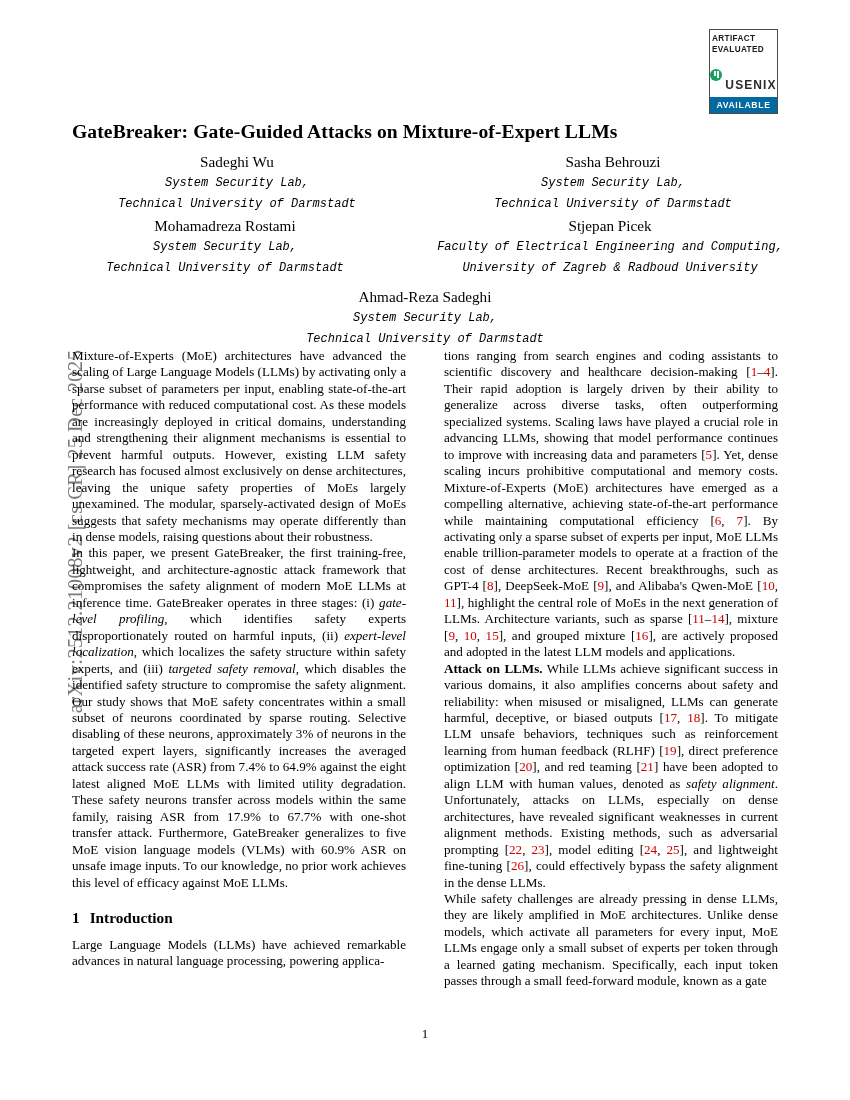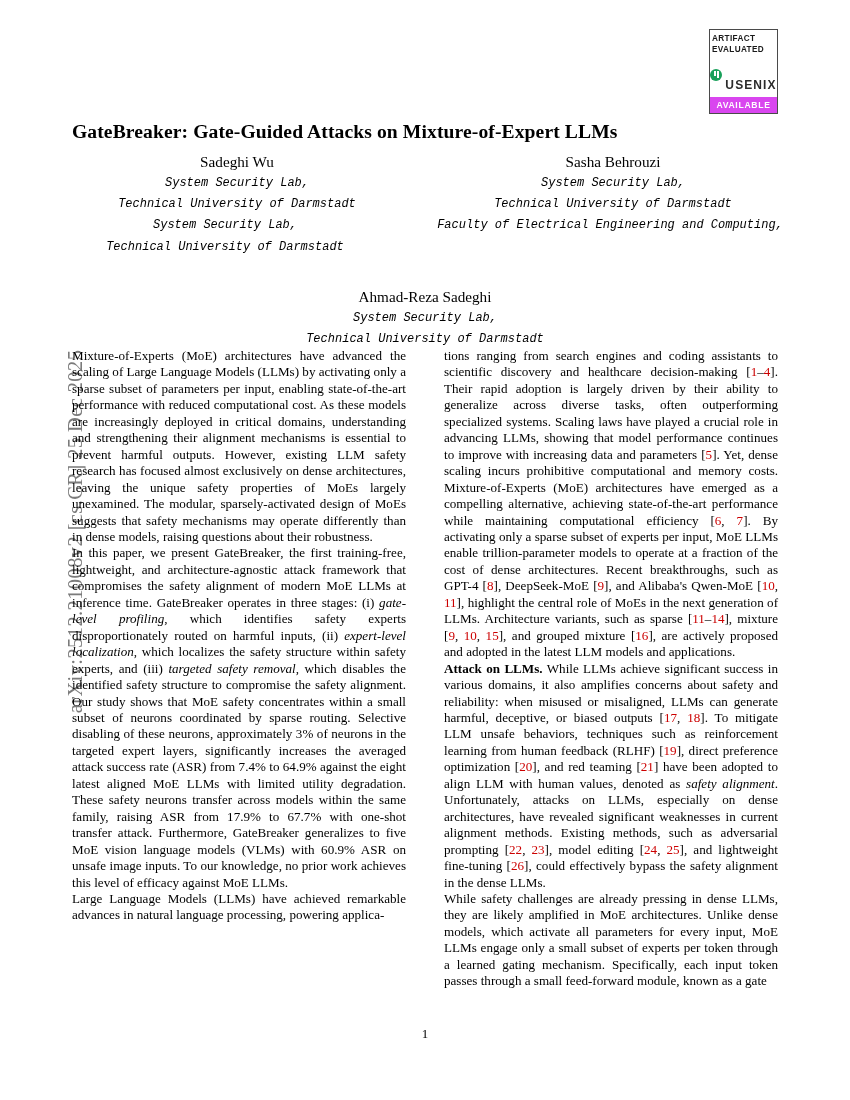--- a/index.html
+++ b/index.html
@@ -89,21 +89,21 @@
     background: #ffffff;
   }
   #artifact-badge .usenix-word {
     font-size: 12px;
     font-weight: bold;
     letter-spacing: 1.1px;
     color: #2b2b2b;
     margin-top: 20px;
   }
   #artifact-badge .badge-avail {
-    background: #d946ef;
+    background: #0369a1;
     color: #ffffff;
     font-size: 8.6px;
     font-weight: bold;
     letter-spacing: 0.7px;
     text-align: center;
     padding: 2.5px 0 3px 0;
   }
 
   
   #paper-title {
@@ -210,38 +210,44 @@
   <div class="author-affil">Technical University of Darmstadt</div>
 </div>
 
 <div class="author-block" id="author-2">
   <div class="author-name">Sasha Behrouzi</div>
   <div class="author-affil">System Security Lab,</div>
   <div class="author-affil">Technical University of Darmstadt</div>
 </div>
 
 <div class="author-block" id="author-3">
+  <div class="author-name">Mohamadreza Rostami</div>
   <div class="author-affil">System Security Lab,</div>
   <div class="author-affil">Technical University of Darmstadt</div>
 </div>
 
 <div class="author-block" id="author-4">
+  <div class="author-name">Stjepan Picek</div>
   <div class="author-affil">Faculty of Electrical Engineering and Computing,</div>
+  <div class="author-affil">University of Zagreb &amp; Radboud University</div>
 </div>
 
 <div class="author-block" id="author-5">
   <div class="author-name">Ahmad-Reza Sadeghi</div>
   <div class="author-affil">System Security Lab,</div>
   <div class="author-affil">Technical University of Darmstadt</div>
 </div>
 
 <div class="column" id="col-left">
   <p class="para">Mixture-of-Experts (MoE) architectures have advanced the scaling of Large Language Models (LLMs) by activating only a sparse subset of parameters per input, enabling state-of-the-art performance with reduced computational cost. As these models are increasingly deployed in critical domains, understanding and strengthening their alignment mechanisms is essential to prevent harmful outputs. However, existing LLM safety research has focused almost exclusively on dense architectures, leaving the unique safety properties of MoEs largely unexamined. The modular, sparsely-activated design of MoEs suggests that safety mechanisms may operate differently than in dense models, raising questions about their robustness.</p>
   <p class="para" id="abs-p2">In this paper, we present GateBreaker, the first training-free, lightweight, and architecture-agnostic attack framework that compromises the safety alignment of modern MoE LLMs at inference time. GateBreaker operates in three stages: (i) <span class="it">gate-level profiling</span>, which identifies safety experts disproportionately routed on harmful inputs, (ii) <span class="it">expert-level localization</span>, which localizes the safety structure within safety experts, and (iii) <span class="it">targeted safety removal</span>, which disables the identified safety structure to compromise the safety alignment. Our study shows that MoE safety concentrates within a small subset of neurons coordinated by sparse routing. Selective disabling of these neurons, approximately 3% of neurons in the targeted expert layers, significantly increases the averaged attack success rate (ASR) from 7.4% to 64.9% against the eight latest aligned MoE LLMs with limited utility degradation. These safety neurons transfer across models within the same family, raising ASR from 17.9% to 67.7% with one-shot transfer attack. Furthermore, GateBreaker generalizes to five MoE vision language models (VLMs) with 60.9% ASR on unsafe image inputs. To our knowledge, no prior work achieves this level of efficacy against MoE LLMs.</p>
 
+  <div class="heading-num">
+    <span class="hnum">1</span><span>Introduction</span>
+  </div>
   <p class="para" id="intro-p1">Large Language Models (LLMs) have achieved remarkable advances in natural language processing, powering applica-</p>
 </div>
 
 <div class="column" id="col-right">
   <p class="para" id="r-p1">tions ranging from search engines and coding assistants to scientific discovery and healthcare decision-making [<span class="cite">1</span>–<span class="cite">4</span>]. Their rapid adoption is largely driven by their ability to generalize across diverse tasks, often outperforming specialized systems. Scaling laws have played a crucial role in advancing LLMs, showing that model performance continues to improve with increasing data and parameters [<span class="cite">5</span>]. Yet, dense scaling incurs prohibitive computational and memory costs. Mixture-of-Experts (MoE) architectures have emerged as a compelling alternative, achieving state-of-the-art performance while maintaining computational efficiency [<span class="cite">6</span>, <span class="cite">7</span>]. By activating only a sparse subset of experts per input, MoE LLMs enable trillion-parameter models to operate at a fraction of the cost of dense architectures. Recent breakthroughs, such as GPT-4 [<span class="cite">8</span>], DeepSeek-MoE [<span class="cite">9</span>], and Alibaba's Qwen-MoE [<span class="cite">10</span>, <span class="cite">11</span>], highlight the central role of MoEs in the next generation of LLMs. Architecture variants, such as sparse [<span class="cite">11</span>–<span class="cite">14</span>], mixture [<span class="cite">9</span>, <span class="cite">10</span>, <span class="cite">15</span>], and grouped mixture [<span class="cite">16</span>], are actively proposed and adopted in the latest LLM models and applications.</p>
   <p class="para" id="r-p2"><span class="bf">Attack on LLMs.</span> While LLMs achieve significant success in various domains, it also amplifies concerns about safety and reliability: when misused or misaligned, LLMs can generate harmful, deceptive, or biased outputs [<span class="cite">17</span>, <span class="cite">18</span>]. To mitigate LLM unsafe behaviors, techniques such as reinforcement learning from human feedback (RLHF) [<span class="cite">19</span>], direct preference optimization [<span class="cite">20</span>], and red teaming [<span class="cite">21</span>] have been adopted to align LLM with human values, denoted as <span class="it">safety alignment</span>. Unfortunately, attacks on LLMs, especially on dense architectures, have revealed significant weaknesses in current alignment methods. Existing methods, such as adversarial prompting [<span class="cite">22</span>, <span class="cite">23</span>], model editing [<span class="cite">24</span>, <span class="cite">25</span>], and lightweight fine-tuning [<span class="cite">26</span>], could effectively bypass the safety alignment in the dense LLMs.</p>
   <p class="para" id="r-p3">While safety challenges are already pressing in dense LLMs, they are likely amplified in MoE architectures. Unlike dense models, which activate all parameters for every input, MoE LLMs engage only a small subset of experts per token through a learned gating mechanism. Specifically, each input token passes through a small feed-forward module, known as a gate</p>
 </div>
 
 <div id="page-number">1</div>

